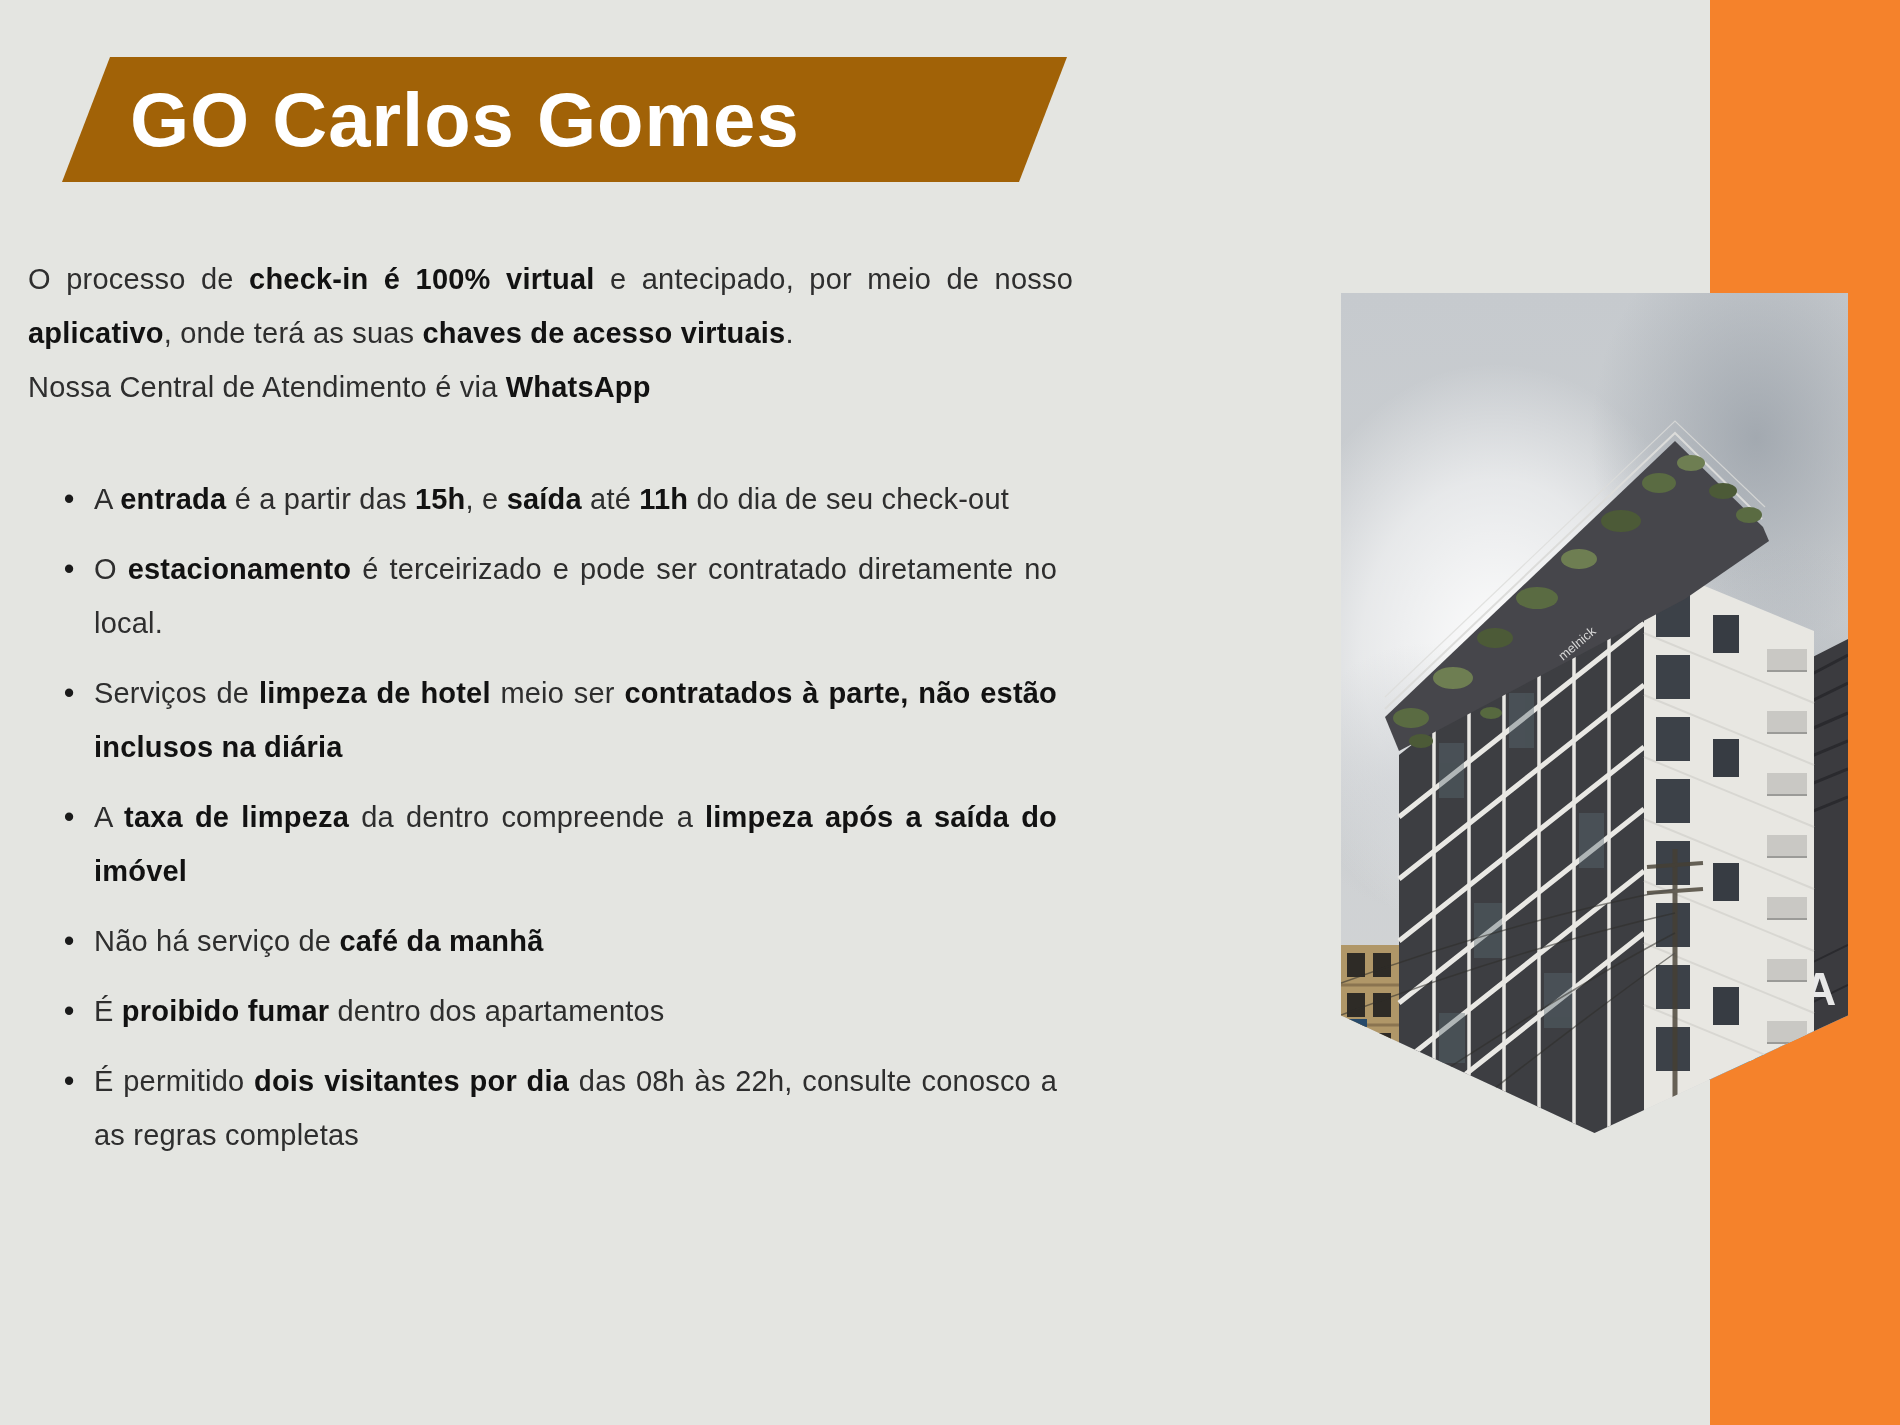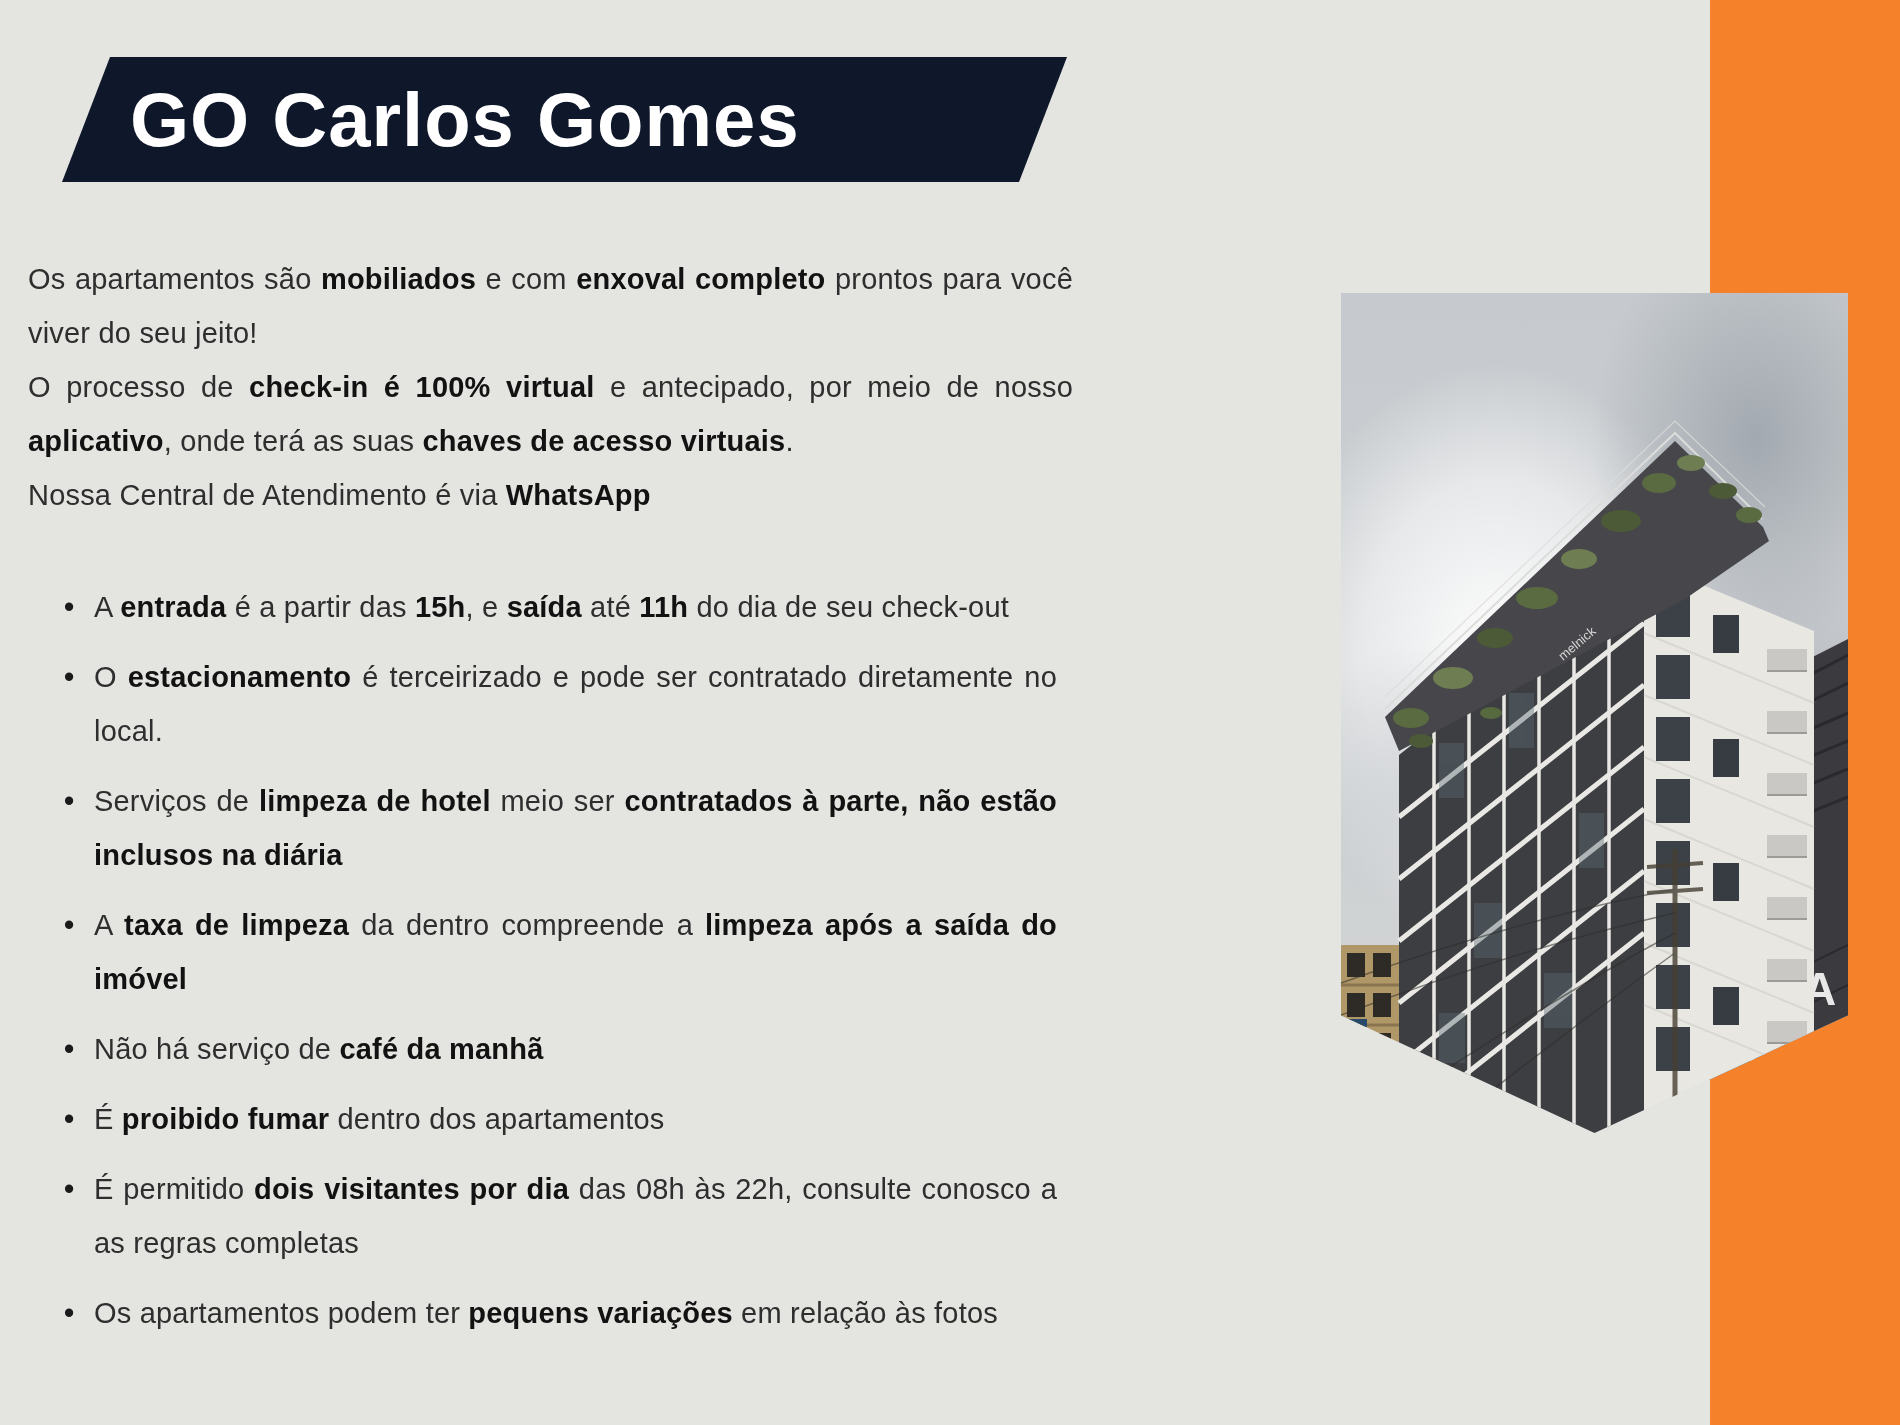--- a/index.html
+++ b/index.html
@@ -9,21 +9,21 @@
     font-family:"Liberation Sans", sans-serif;
   }
   
   .right-bar{
     position:absolute;left:1710px;top:0;width:190px;height:1425px;
     background:#f5822b;
   }
   
   .banner{
     position:absolute;left:62px;top:57px;width:1005px;height:125px;
-    background:#0f172a;
+    background:#a16207;
     clip-path:polygon(48px 0, 100% 0, calc(100% - 48px) 100%, 0 100%);
     display:flex;align-items:center;
   }
   .banner h1{
     margin:0 0 0 68px;
     font-size:76px;font-weight:700;letter-spacing:1px;color:#ffffff;
   }
   
   .text-col{
     position:absolute;left:28px;top:252px;width:1045px;
@@ -53,33 +53,31 @@
 <body>
 
 <div class="right-bar"></div>
 
 <div class="banner">
   <h1>GO Carlos Gomes</h1>
 </div>
 
 <div class="text-col">
   <div id="intro">
-      <p><span>Os apartamentos são </span><span class="b">mobiliados</span><span> e com </span><span class="b">enxoval completo</span><span> prontos para você viver do seu jeito!</span></p>
       <p><span>O processo de </span><span class="b">check-in é 100% virtual</span><span> e antecipado, por meio de nosso </span><span class="b">aplicativo</span><span>, onde terá as suas </span><span class="b">chaves de acesso virtuais</span><span>.</span></p>
       <p><span>Nossa Central de Atendimento é via </span><span class="b">WhatsApp</span></p>
     </div>
   <ul class="rules" id="rules">
       <li><span>A </span><span class="b">entrada</span><span> é a partir das </span><span class="b">15h</span><span>, e </span><span class="b">saída</span><span> até </span><span class="b">11h</span><span> do dia de seu check-out</span></li>
       <li><span>O </span><span class="b">estacionamento</span><span> é terceirizado e pode ser contratado diretamente no local.</span></li>
       <li><span>Serviços de </span><span class="b">limpeza de hotel</span><span> meio ser </span><span class="b">contratados à parte, não estão inclusos na diária</span></li>
       <li><span>A </span><span class="b">taxa de limpeza</span><span> da dentro compreende a </span><span class="b">limpeza após a saída do imóvel</span></li>
       <li><span>Não há serviço de </span><span class="b">café da manhã</span></li>
       <li><span>É </span><span class="b">proibido fumar</span><span> dentro dos apartamentos</span></li>
       <li><span>É permitido </span><span class="b">dois visitantes por dia</span><span> das 08h às 22h, consulte conosco a as regras completas</span></li>
-      <li><span>Os apartamentos podem ter </span><span class="b">pequens variações</span><span> em relação às fotos</span></li>
     </ul>
 </div>
 
 <div class="photo">
   <svg viewBox="0 0 507 840" xmlns="http://www.w3.org/2000/svg">
     <defs>
       <linearGradient id="skyBase" x1="0" y1="0" x2="0" y2="1">
         <stop offset="0" stop-color="#c6cace"></stop>
         <stop offset="1" stop-color="#d3d5d6"></stop>
       </linearGradient>

